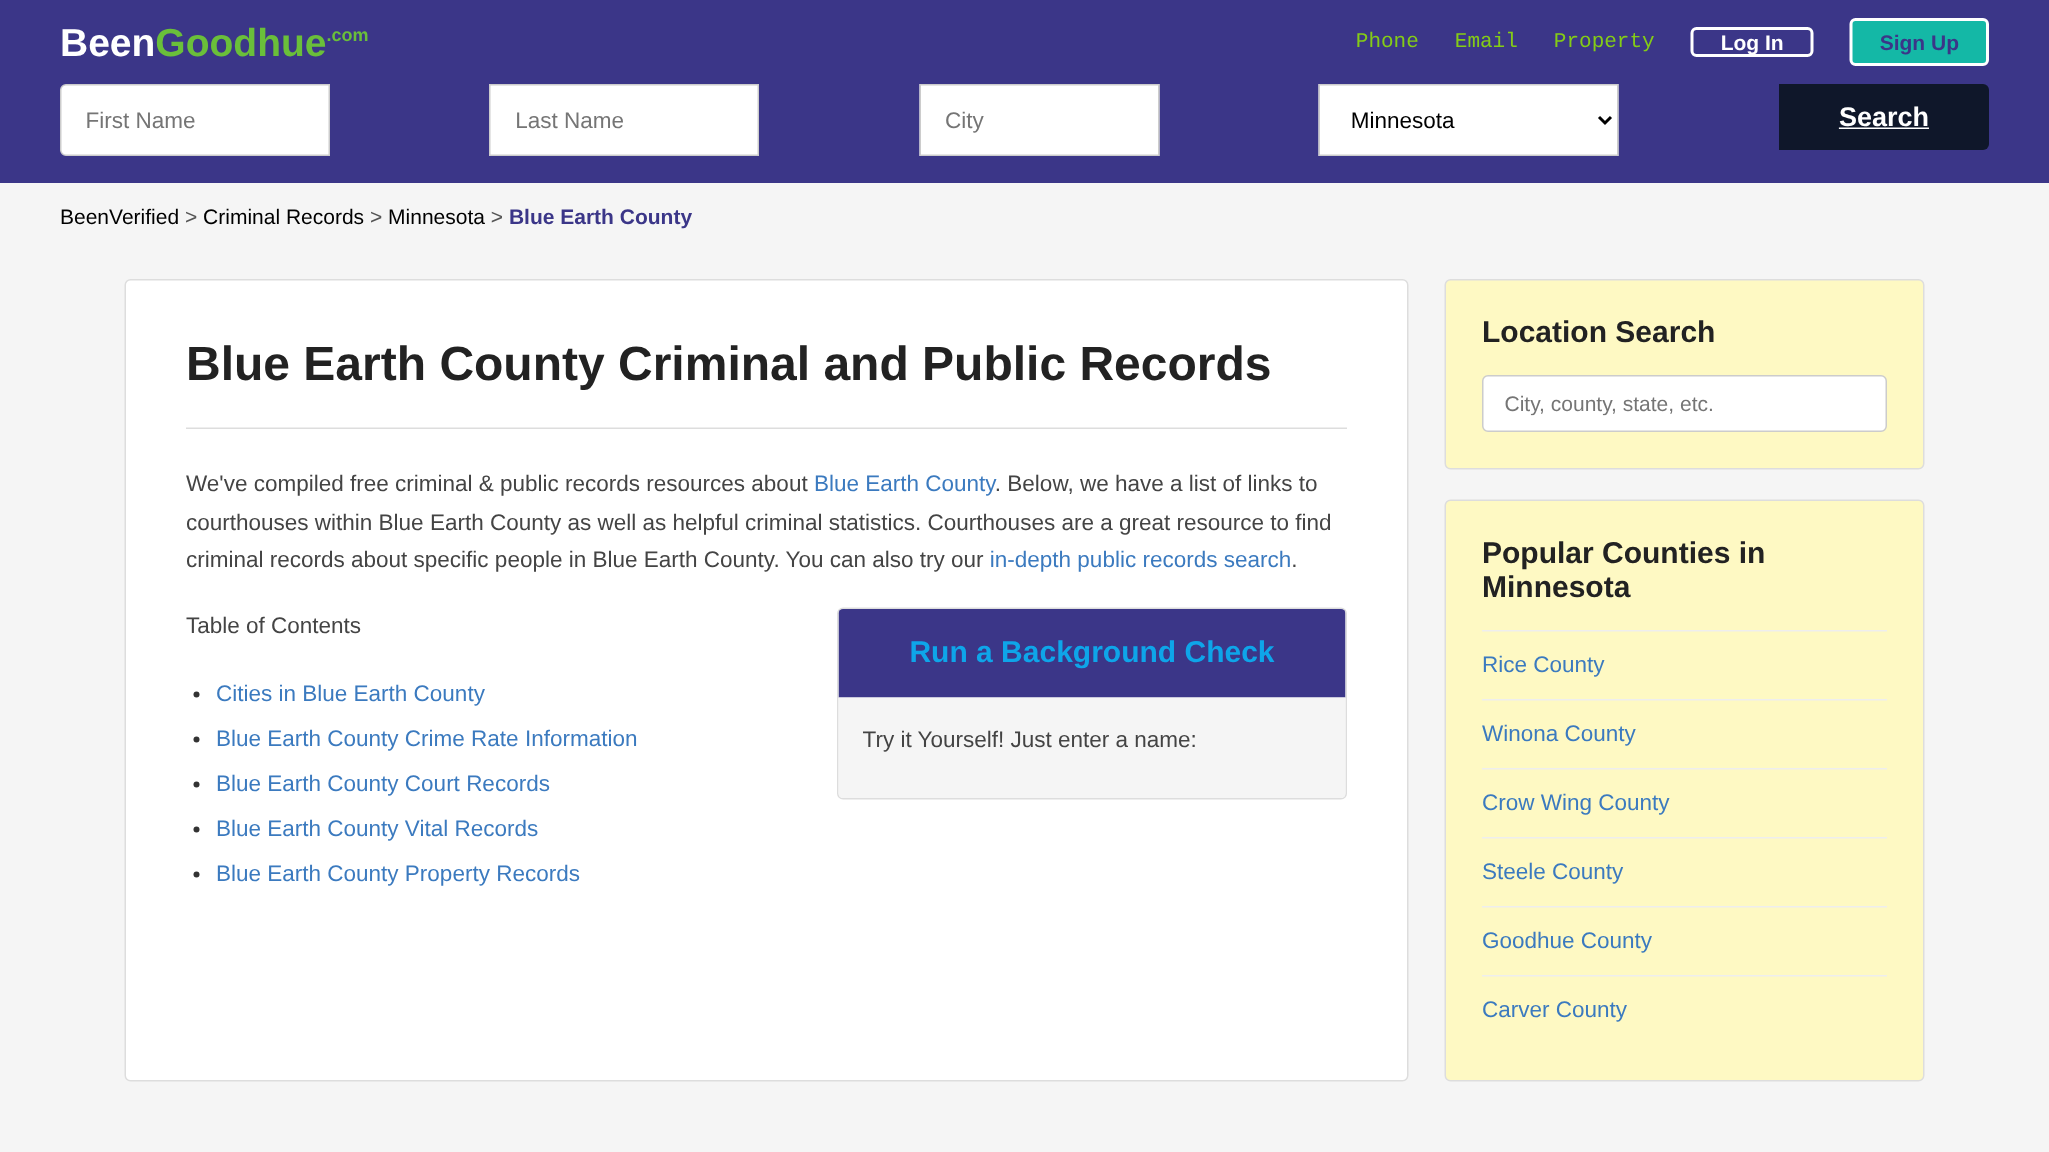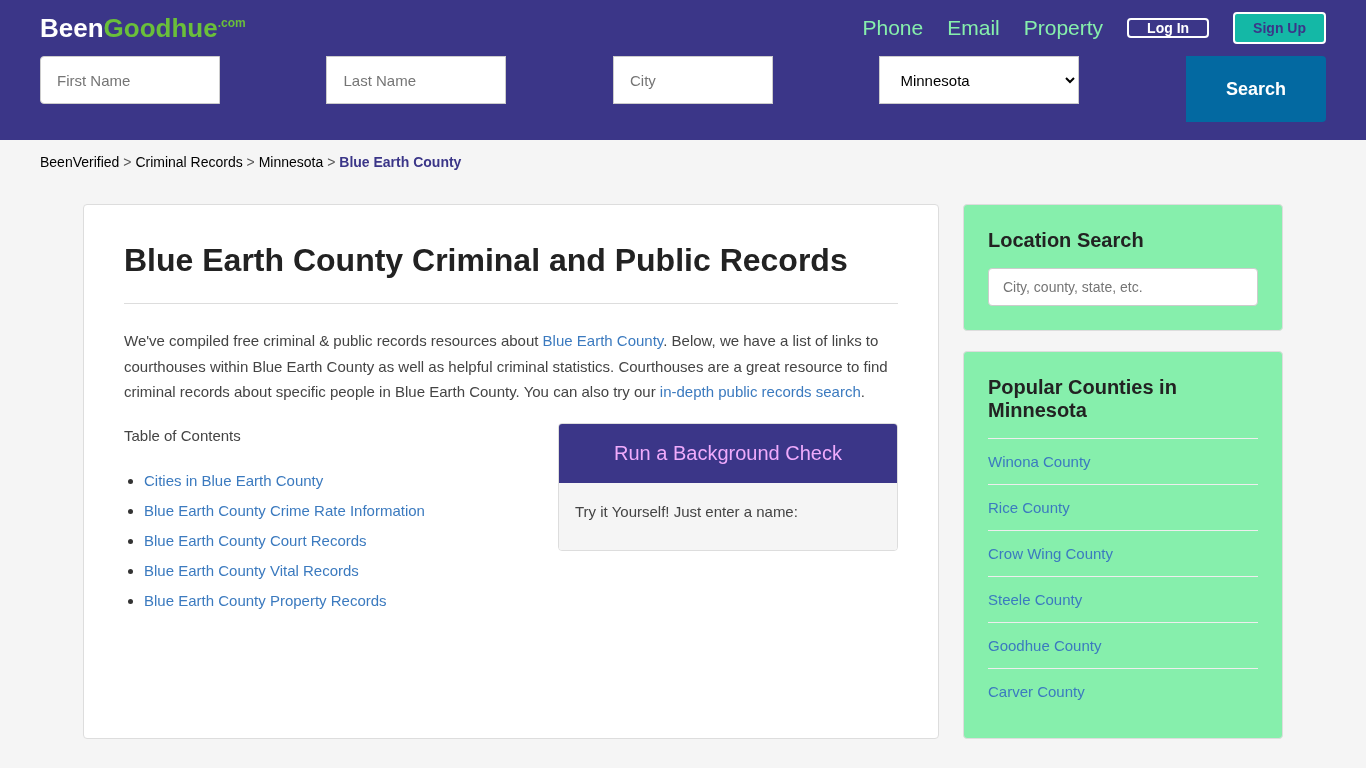--- a/index.html
+++ b/index.html
@@ -24,23 +24,24 @@
     .logo-been { color: white; }
     .logo-verified { color: #6abf3a; }
     .logo-com { color: #6abf3a; font-size: 12px; vertical-align: super; }
 
     .header-nav {
       display: flex;
       align-items: center;
       gap: 24px;
     }
     .header-nav a {
-      color: #86efac;
+      color: #84cc16;
       text-decoration: none;
-      font-size: 21px;
+      font-size: 14px;
+      font-family: Liberation Mono, monospace;
     }
     .btn-login {
       background: transparent;
       border: 2px solid white;
       color: white;
       padding: 0 18px;
       border-radius: 4px;
       cursor: pointer;
       font-size: 14px;
       font-weight: bold;
@@ -69,30 +70,31 @@
       font-size: 15px;
       border: 1px solid #ccc;
       outline: none;
       height: 48px;
     }
     .search-bar input:first-child { border-radius: 4px 0 0 4px; }
     .search-bar input { width: 180px; }
     .search-bar select { width: 200px; background: white; cursor: pointer; }
     .search-city { width: 160px !important; }
     .btn-search {
-      background: #0369a1;
+      background: #0f172a;
       color: white;
       border: none;
       padding: 12px 40px;
       font-size: 18px;
       font-weight: bold;
       cursor: pointer;
       border-radius: 0 4px 4px 0;
-      height: 66px;
+      height: 44px;
       white-space: nowrap;
+      text-decoration: underline;
     }
 
     
     .breadcrumb {
       padding: 14px 40px;
       font-size: 14px;
       background: #f5f5f5;
     }
     .breadcrumb a { color: #000000; text-decoration: none; }
     .breadcrumb .current { color: #3b3688; font-weight: bold; }
@@ -160,25 +162,25 @@
     }
 
     
     .bg-check-box {
       border: 1px solid #ddd;
       border-radius: 4px;
       overflow: hidden;
     }
     .bg-check-header {
       background: #3b3688;
-      color: #f0abfc;
+      color: #0ea5e9;
       text-align: center;
       padding: 18px;
       font-size: 20px;
-      font-weight: normal;
+      font-weight: bold;
       cursor: pointer;
     }
     .bg-check-body {
       background: #f5f5f5;
       padding: 16px;
     }
     .bg-check-body p {
       font-size: 15px;
       color: #444;
       margin-bottom: 10px;
@@ -187,21 +189,21 @@
     
     .sidebar {
       width: 320px;
       flex-shrink: 0;
       display: flex;
       flex-direction: column;
       gap: 20px;
     }
 
     .sidebar-card {
-      background: #86efac;
+      background: #fef9c3;
       border: 1px solid #ddd;
       border-radius: 4px;
       padding: 24px;
     }
     .sidebar-card h3 {
       font-size: 20px;
       color: #222;
       font-weight: bold;
       margin-bottom: 16px;
     }
@@ -300,22 +302,22 @@
   <aside class="sidebar">
 
     <div class="sidebar-card">
       <h3>Location Search</h3>
       <input type="text" class="location-search-input" placeholder="City, county, state, etc." style="">
     </div>
 
     <div class="sidebar-card popular-counties-card">
       <h3>Popular Counties in Minnesota</h3>
       <hr class="county-divider">
+      <a href="#" class="county-link">Rice County</a>
       <a href="#" class="county-link">Winona County</a>
-      <a href="#" class="county-link">Rice County</a>
       <a href="#" class="county-link">Crow Wing County</a>
       <a href="#" class="county-link">Steele County</a>
       <a href="#" class="county-link">Goodhue County</a>
       <a href="#" class="county-link">Carver County</a>
     </div>
 
   </aside>
 </div>
 
 </body></html>

